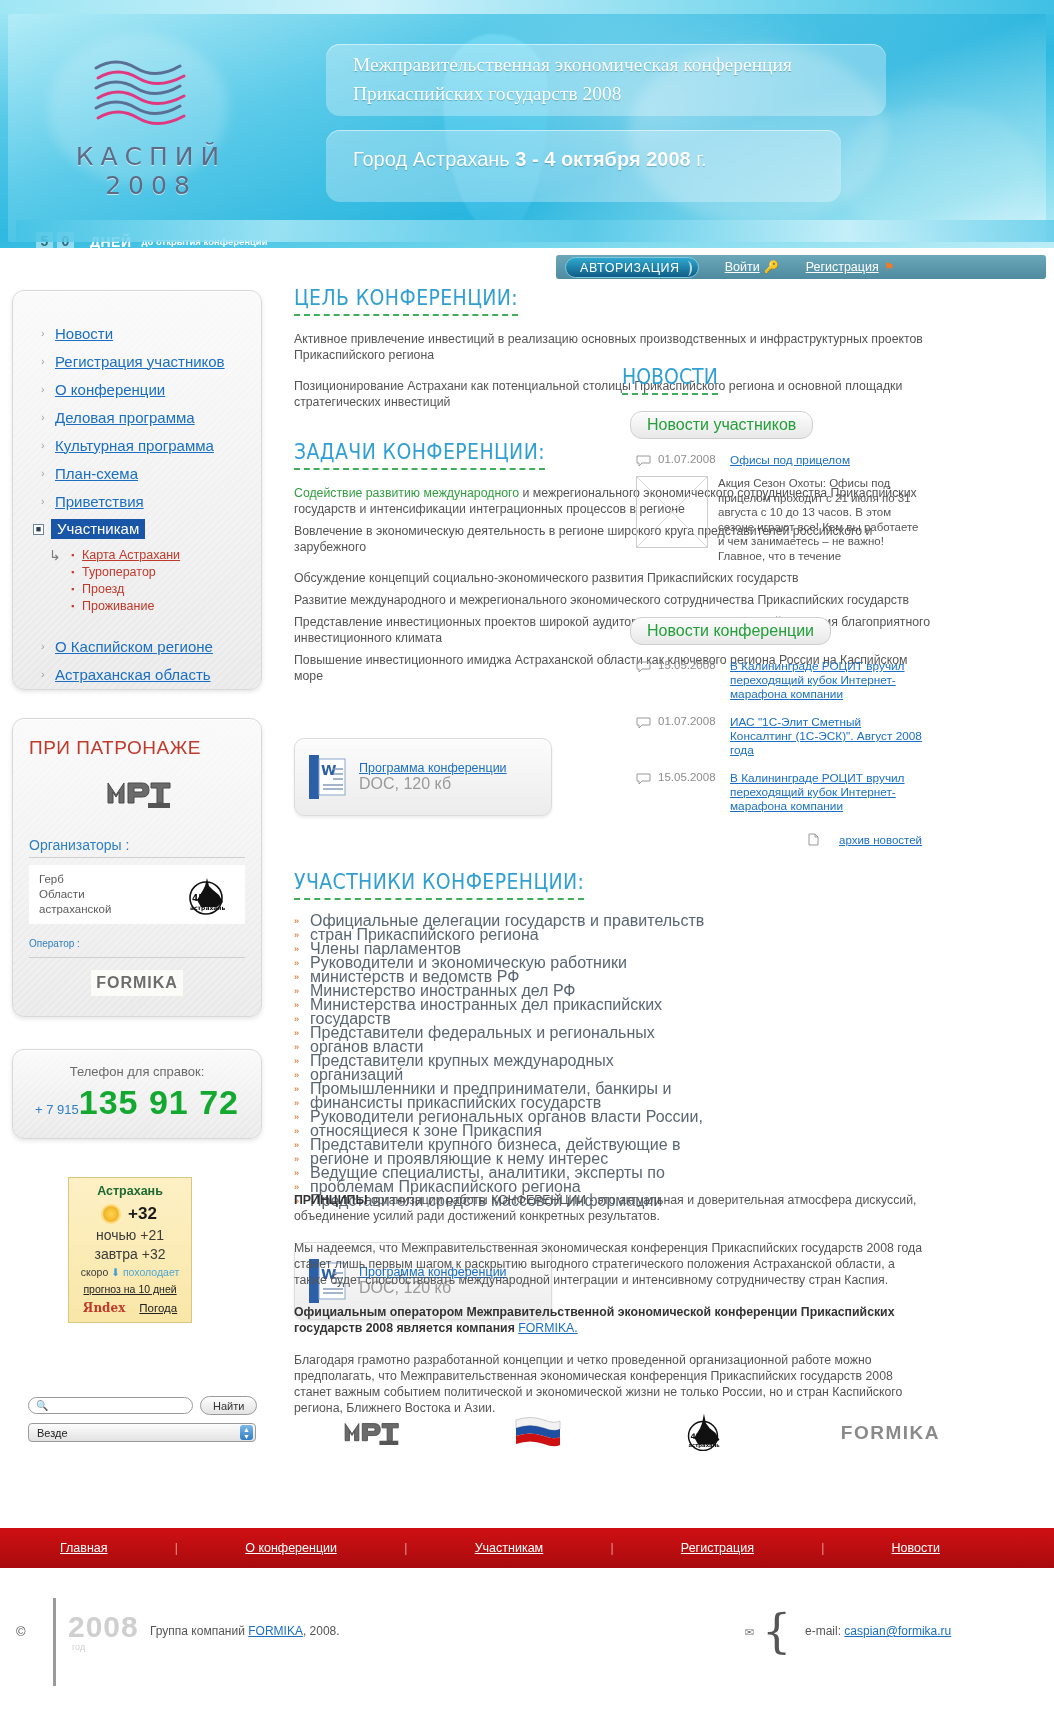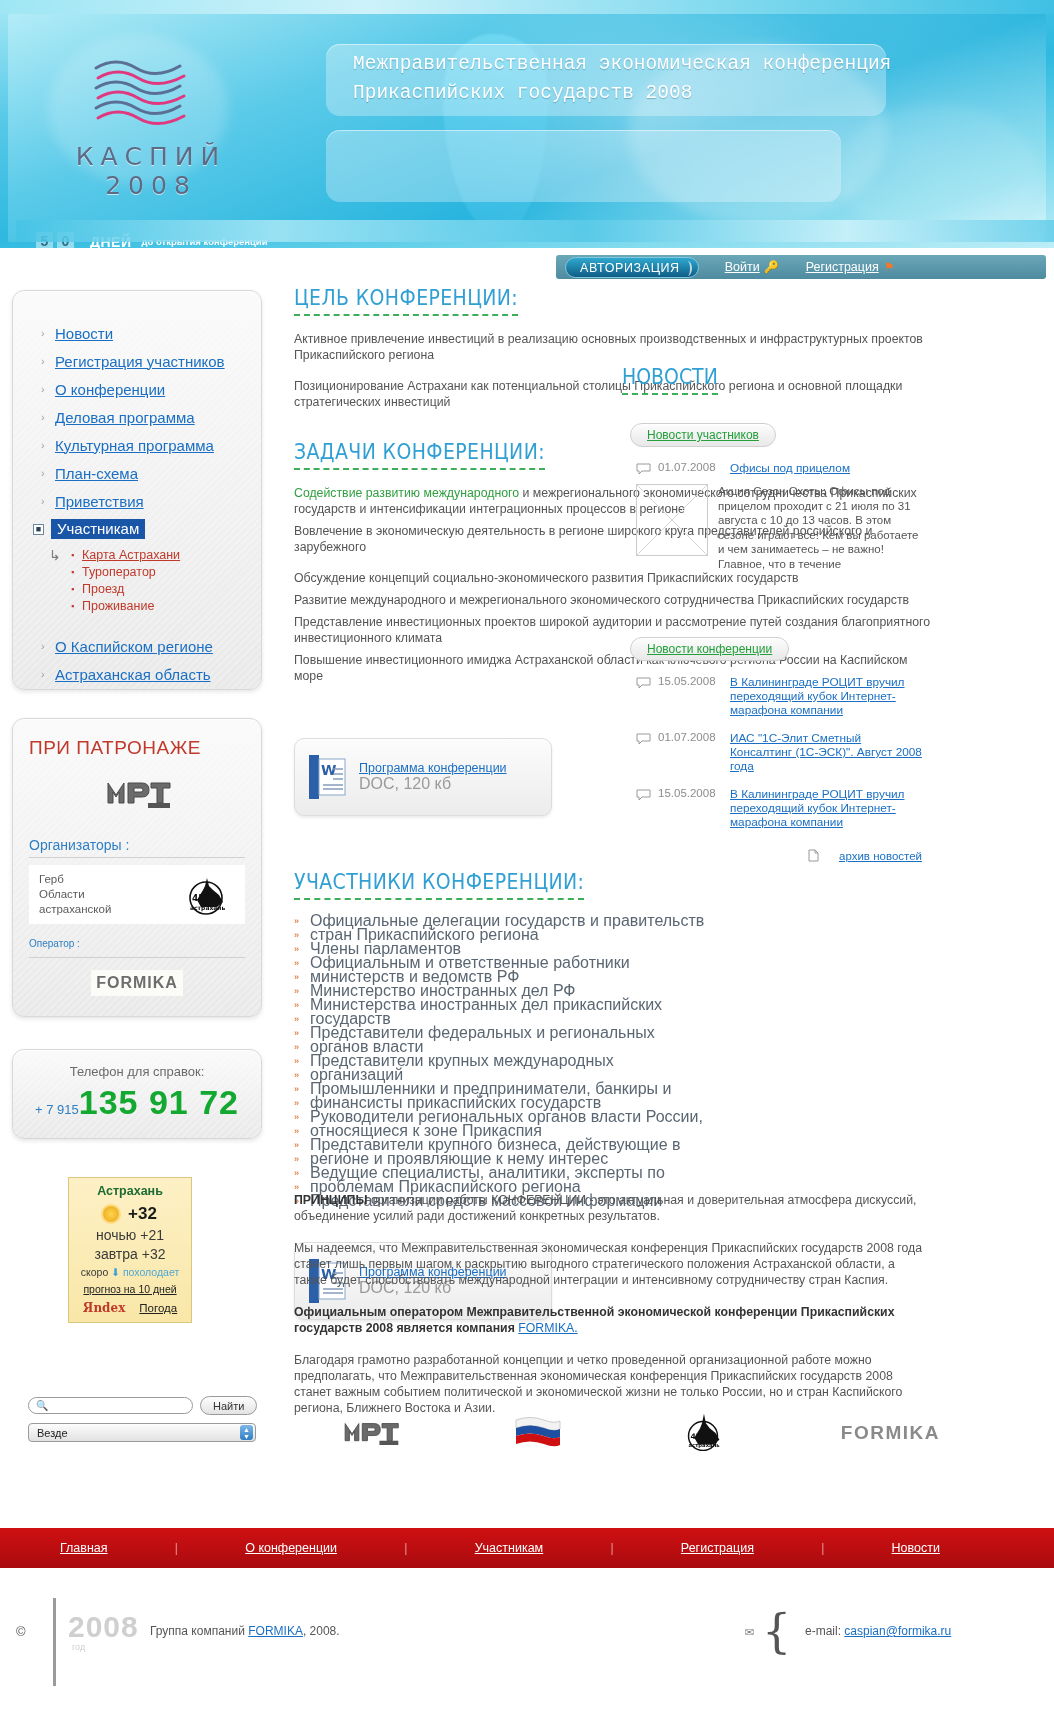--- a/index.html
+++ b/index.html
@@ -55,21 +55,21 @@
     background: rgba(255,255,255,.30);
     border-radius: 14px;
     box-shadow: inset 0 1px 0 rgba(255,255,255,.5);
   }
   .box-title { left: 318px; top: 30px; width: 560px; height: 72px; }
   .box-date  { left: 318px; top: 116px; width: 515px; height: 72px; }
   .banner-h1 {
     position: absolute; left: 345px; top: 36px; width: 540px;
     font-size: 19.5px; line-height: 29px; color: #ffffff; font-weight: 400;
     text-shadow: 0 1px 1px rgba(0,80,110,.35);
-    font-family: Liberation Mono, monospace;
+    font-family: Liberation Serif, serif;
   }
   .banner-h2 {
     position: absolute; left: 345px; top: 134px; width: 500px;
     font-size: 20px; color: #ffffff; font-weight: 400;
     text-shadow: 0 1px 1px rgba(0,80,110,.35);
   }
   .banner-h2 b { font-weight: 700; }
   .countdown { position: absolute; left: 28px; top: 218px; display: flex; align-items: center; gap: 4px; }
   .cd-digit {
     display: inline-block; width: 17px; height: 19px; line-height: 19px; text-align: center;
@@ -216,26 +216,25 @@
   .part-txt { color: #5a6672; font-size: 16px; }
 
   
   .news { position: absolute; left: 622px; top: 365px; width: 300px; }
   .news-h {
     color: #2f9fd4; font-size: 21px; font-weight: 400; display: inline-block;
     padding-bottom: 4px; border-bottom: 2px dashed #3fae5a;
     font-family: "DejaVu Sans Condensed", "Liberation Sans", sans-serif;
   }
   .news-tab {
-    display: inline-block; margin-top: 28px; padding: 4px 16px;
+    display: inline-block; margin-top: 16px; padding: 4px 16px;
     background: linear-gradient(180deg,#fdfdfd,#e8e8e8);
     border: 1px solid #cfcfcf; border-radius: 12px;
-    color: #23a03a; font-size: 12px;
+    color: #23a03a; font-size: 16px;
     box-shadow: inset 0 1px 0 #fff;
-    text-decoration: underline;
   }
   .news-row { margin-top: 14px; display: flex; align-items: flex-start; }
   .bubble-ico { width: 15px; height: 12px; flex: none; margin: 2px 7px 0 6px; }
   .news-date { color: #8d8d8d; font-size: 11.5px; width: 72px; flex: none; }
   .news-title { color: #1a6fc4; font-size: 11.8px; line-height: 14px; text-decoration: underline; }
   .news-body { display: flex; margin-top: 9px; padding-left: 6px; }
   .news-thumb { width: 72px; height: 72px; border: 1px solid #cccccc; flex: none; margin-right: 10px; }
   .news-text { color: #555; font-size: 11.5px; line-height: 14.5px; }
   .archive { margin-top: 20px; text-align: right; display: flex; justify-content: flex-end; align-items: center; gap: 20px; }
   .archive a { color: #1a6fc4; font-size: 11.5px; }
@@ -314,20 +313,23 @@
         <path d="M10,46 Q30,34 50,46 T96,44" stroke="#e0387f"></path>
         <path d="M8,56 Q28,44 48,56 T92,54" stroke="#5a6f94"></path>
         <path d="M10,66 Q30,54 50,66 T96,64" stroke="#e0387f"></path>
       </g>
     </svg>
     <div class="logo-title">КАСПИЙ 2008</div>
 
     <div class="banner-box box-title"></div>
     <div class="banner-box box-date"></div>
     <div class="banner-h1">Межправительственная экономическая конференция Прикаспийских государств 2008</div>
+    <div class="banner-h2">
+      <span>Город Астрахань </span><b>3 - 4 октября 2008</b><span> г.</span>
+    </div>
 
     <div class="countdown">
       <span class="cd-digit">5</span>
       <span class="cd-digit">0</span>
       <span class="cd-word">ДНЕЙ</span>
       <span class="cd-sub">до открытия конференции</span>
     </div>
     <div class="banner-bottom"></div>
   </div>
 </div>
@@ -521,21 +523,21 @@
     <div class="part-li">
         <span class="part-bullet">»</span>
         <span class="part-txt">стран Прикаспийского региона</span>
       </div>
     <div class="part-li">
         <span class="part-bullet">»</span>
         <span class="part-txt">Члены парламентов</span>
       </div>
     <div class="part-li">
         <span class="part-bullet">»</span>
-        <span class="part-txt">Официальным и ответственные работники</span>
+        <span class="part-txt">Руководители и экономическую работники</span>
       </div>
     <div class="part-li">
         <span class="part-bullet">»</span>
         <span class="part-txt">министерств и ведомств РФ</span>
       </div>
     <div class="part-li">
         <span class="part-bullet">»</span>
         <span class="part-txt">Министерство иностранных дел РФ</span>
       </div>
     <div class="part-li">

